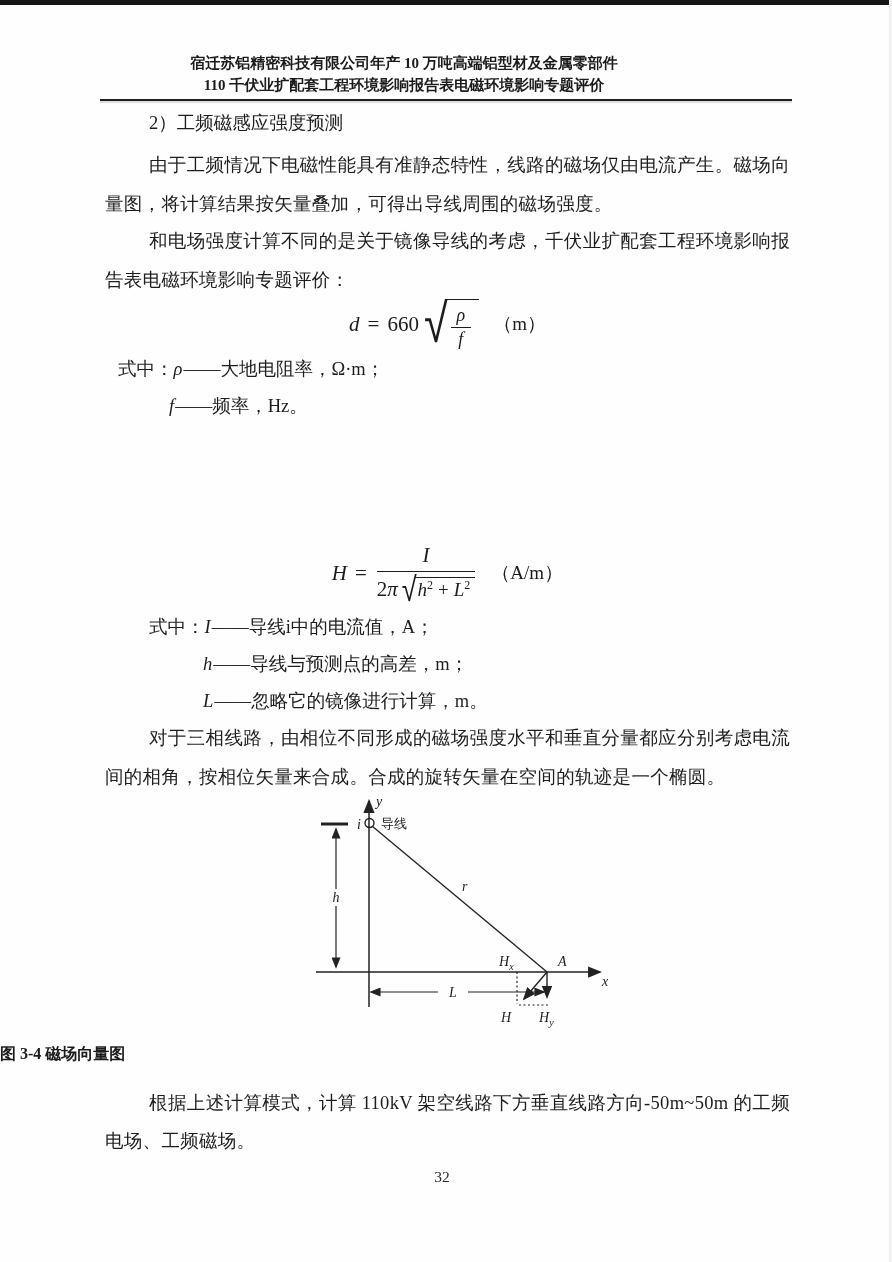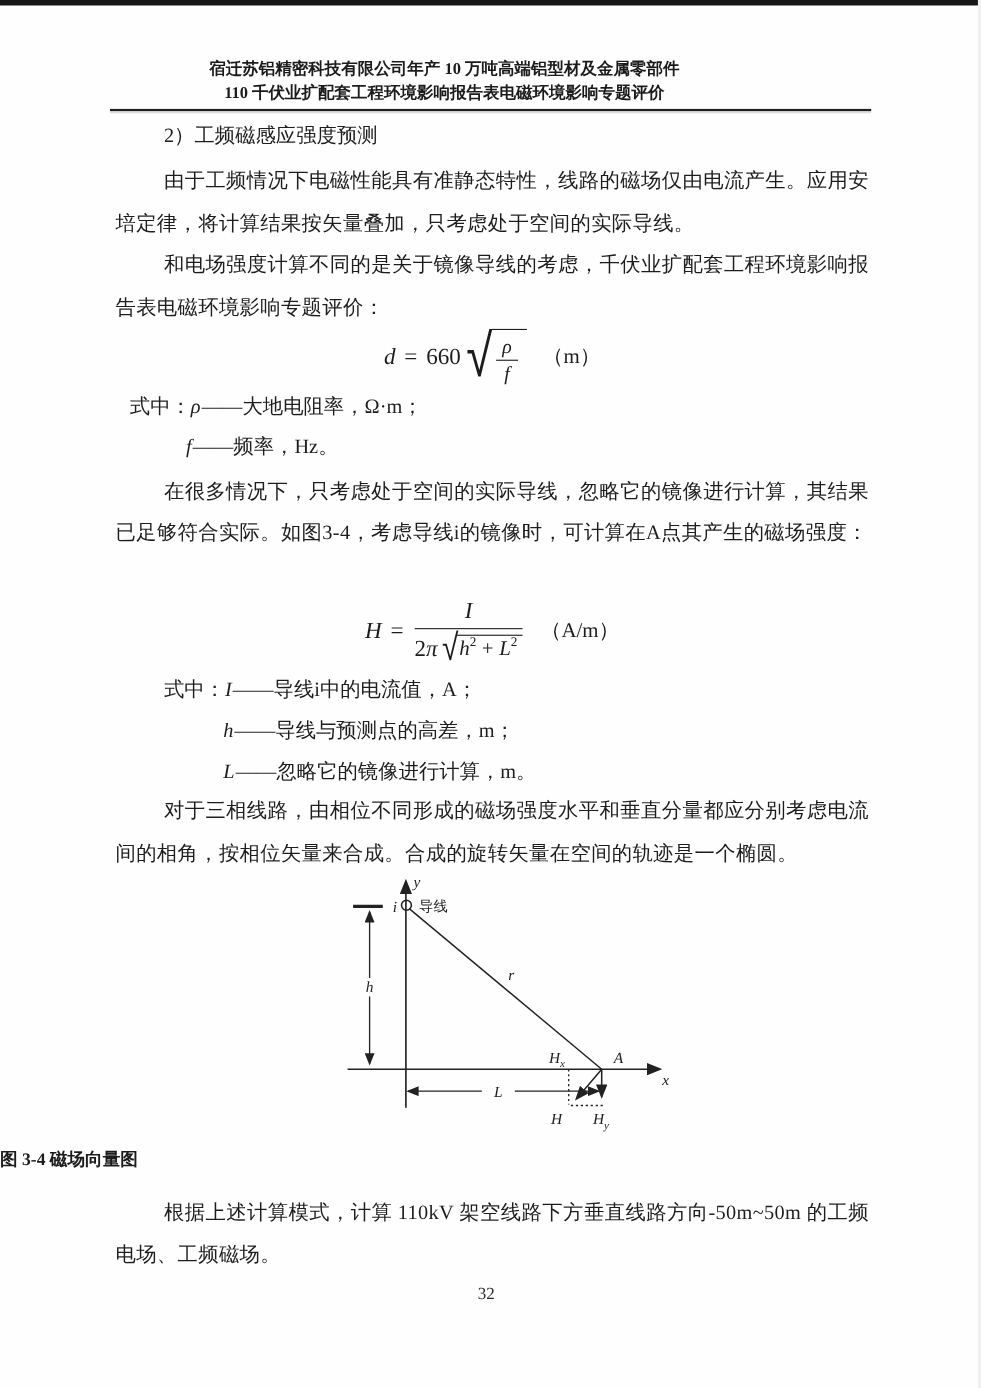--- a/index.html
+++ b/index.html
@@ -71,21 +71,21 @@
   <div class="right-edge"></div>
 
   <div class="doc-header">
     <div>宿迁苏铝精密科技有限公司年产 10 万吨高端铝型材及金属零部件</div>
     <div>110 千伏业扩配套工程环境影响报告表电磁环境影响专题评价</div>
   </div>
   <div class="header-rule"></div>
 
   <div class="section-heading">2）工频磁感应强度预测</div>
 
-  <p class="para" id="para1">由于工频情况下电磁性能具有准静态特性，线路的磁场仅由电流产生。应用安培定律，将计算结果按矢量叠加，只考虑处于空间的实际导线。</p>
+  <p class="para" id="para1">由于工频情况下电磁性能具有准静态特性，线路的磁场仅由电流产生。磁场向量图，将计算结果按矢量叠加，可得出导线周围的磁场强度。</p>
   <p class="para" id="para2">和电场强度计算不同的是关于镜像导线的考虑，千伏业扩配套工程环境影响报告表电磁环境影响专题评价：</p>
 
   <div class="formula" id="formula-d">
     <span class="fvar">d</span>
     <span class="fop">=</span>
     <span class="fcoeff">660</span>
     <span class="root">
       <span class="root-sign">√</span>
       <span class="root-body">
         <span class="vfrac">
@@ -97,21 +97,20 @@
     <span class="unit">（m）</span>
   </div>
 
   <div class="note" id="note-d1">
     <span>式中：</span><span class="sym">ρ</span><span>——大地电阻率，Ω·m；</span>
   </div>
   <div class="note" id="note-d2">
     <span class="sym">f</span><span>——频率，Hz。</span>
   </div>
 
-  <p class="para" id="para3">在很多情况下，只考虑处于空间的实际导线，忽略它的镜像进行计算，其结果已足够符合实际。如图3-4，考虑导线i的镜像时，可计算在A点其产生的磁场强度：</p>
 
   <div class="formula" id="formula-h">
     <span class="fvar">H</span>
     <span class="fop">=</span>
     <span class="bigfrac">
       <span class="bigfrac-num fvar">I</span>
       <span class="bigfrac-den">
         <span>2</span>
           <span class="fvar">π</span>
         <span class="root root-small">

